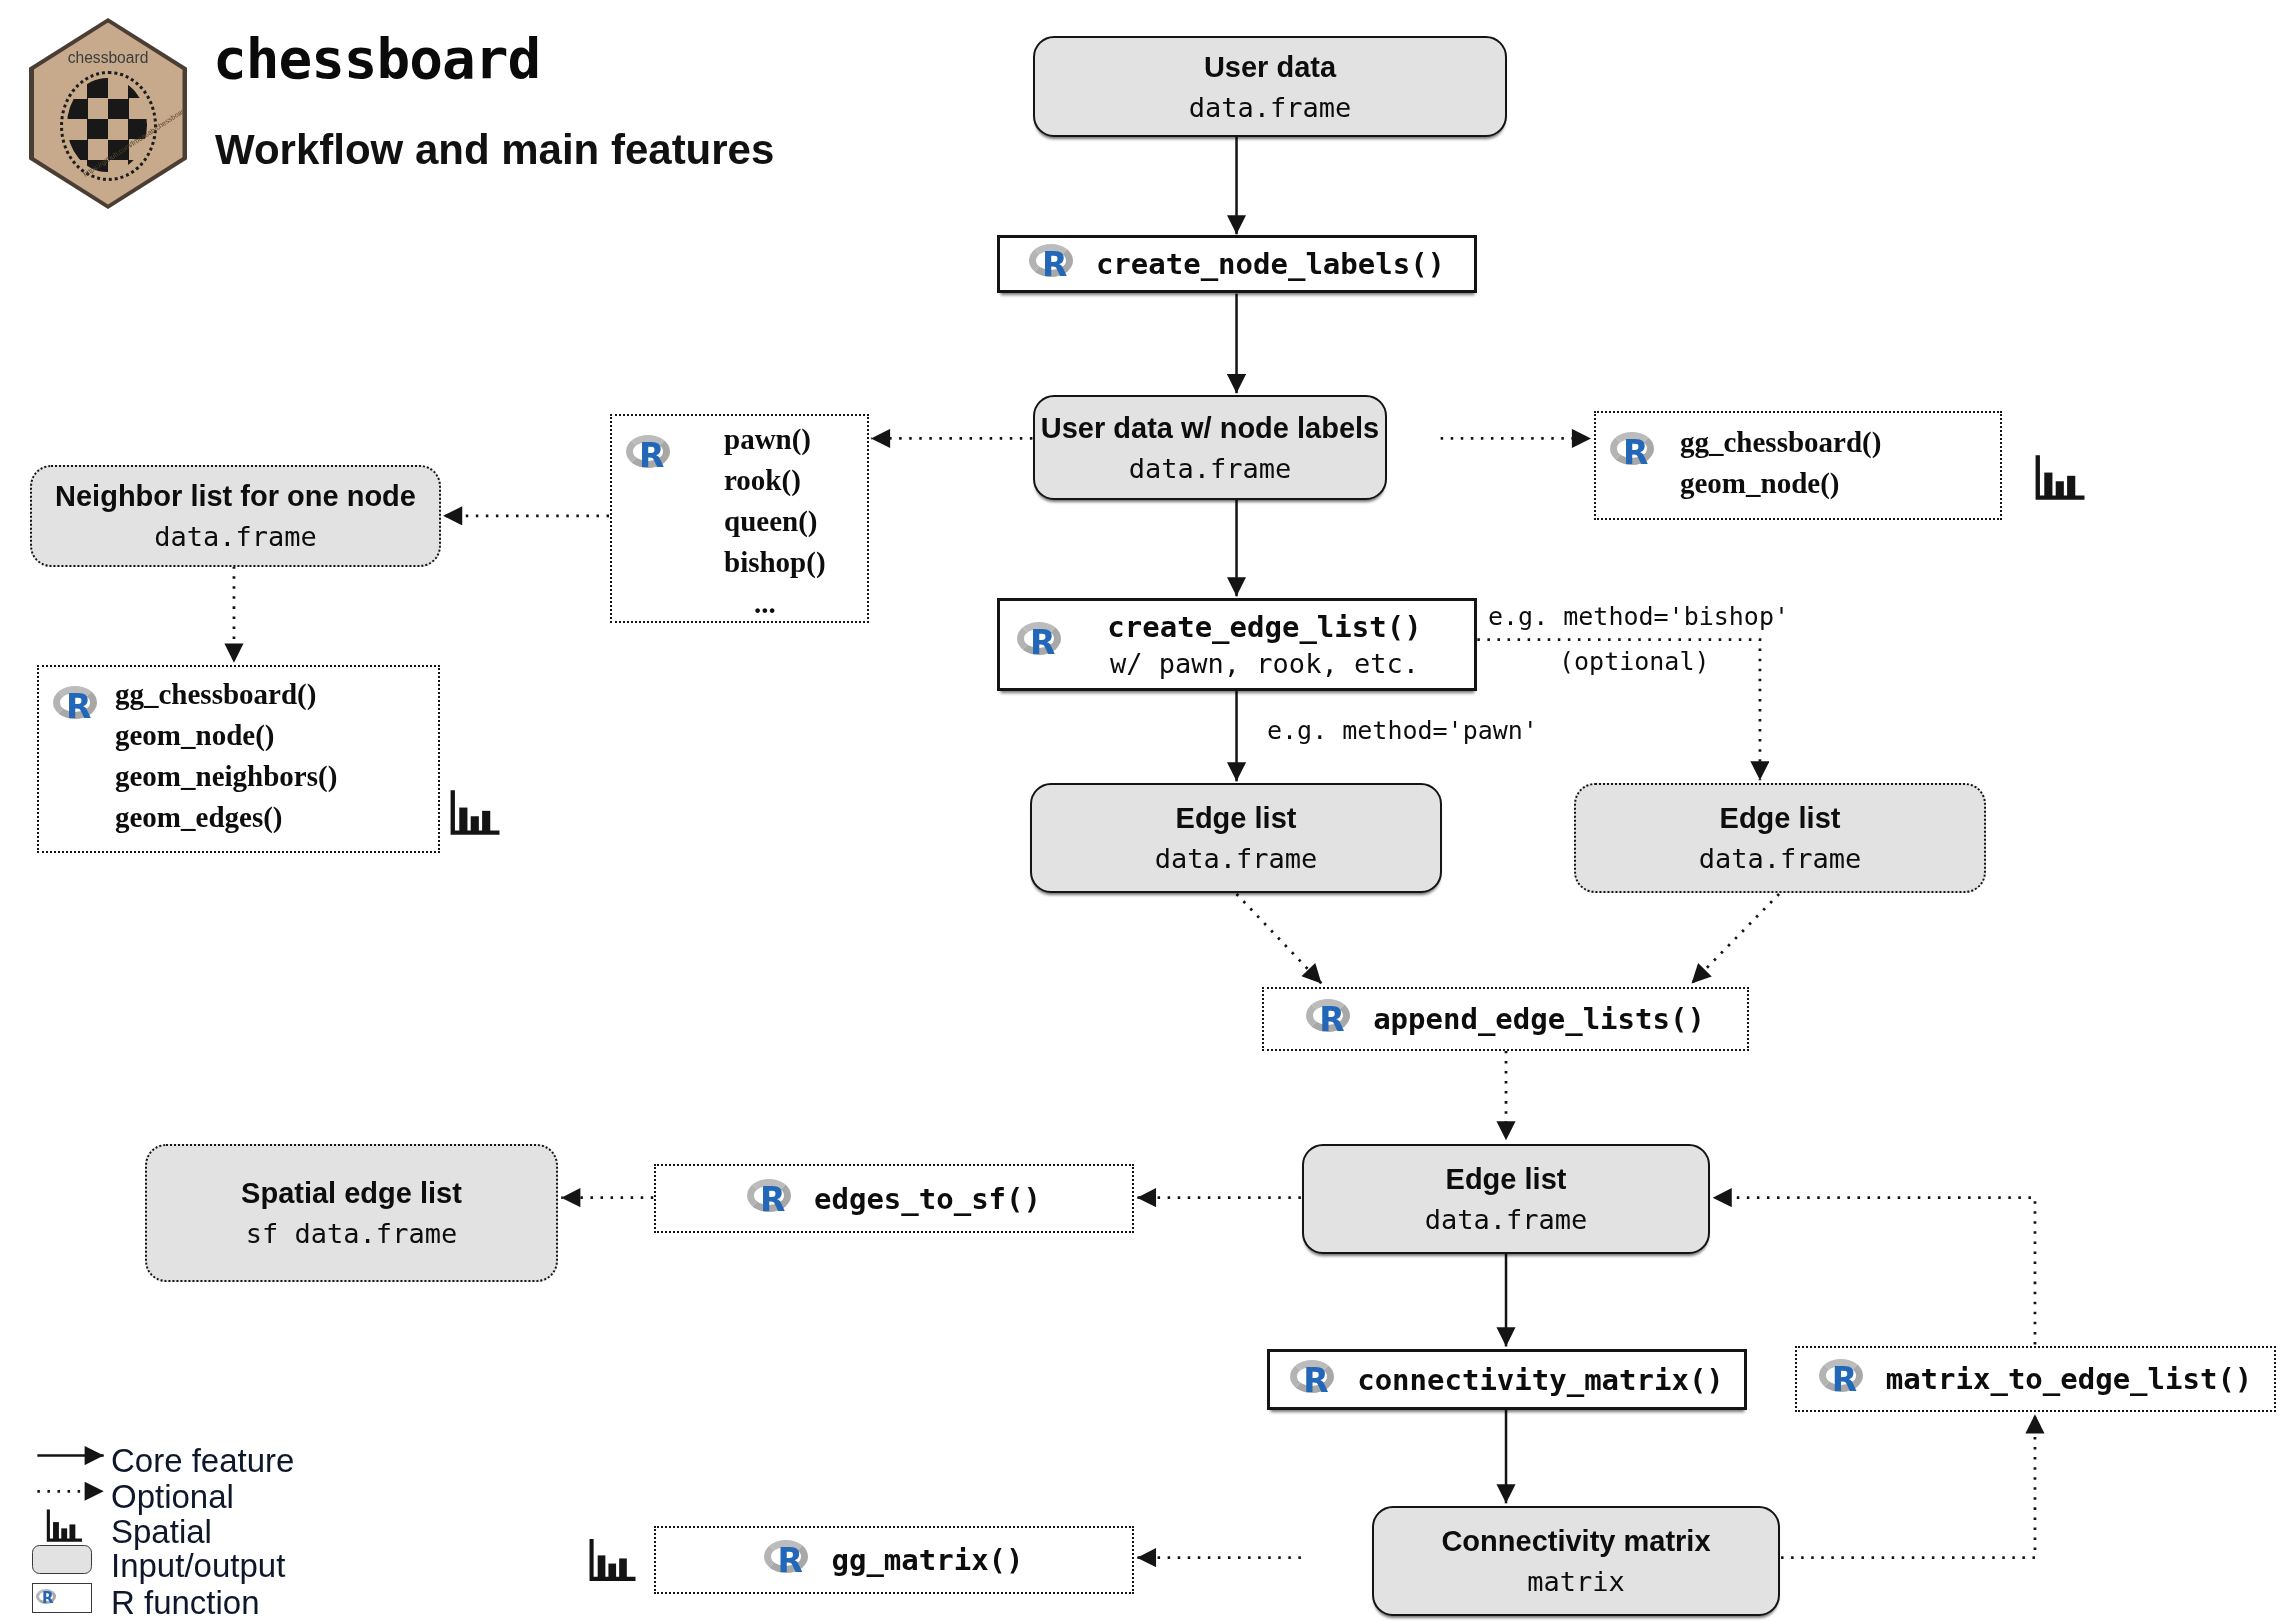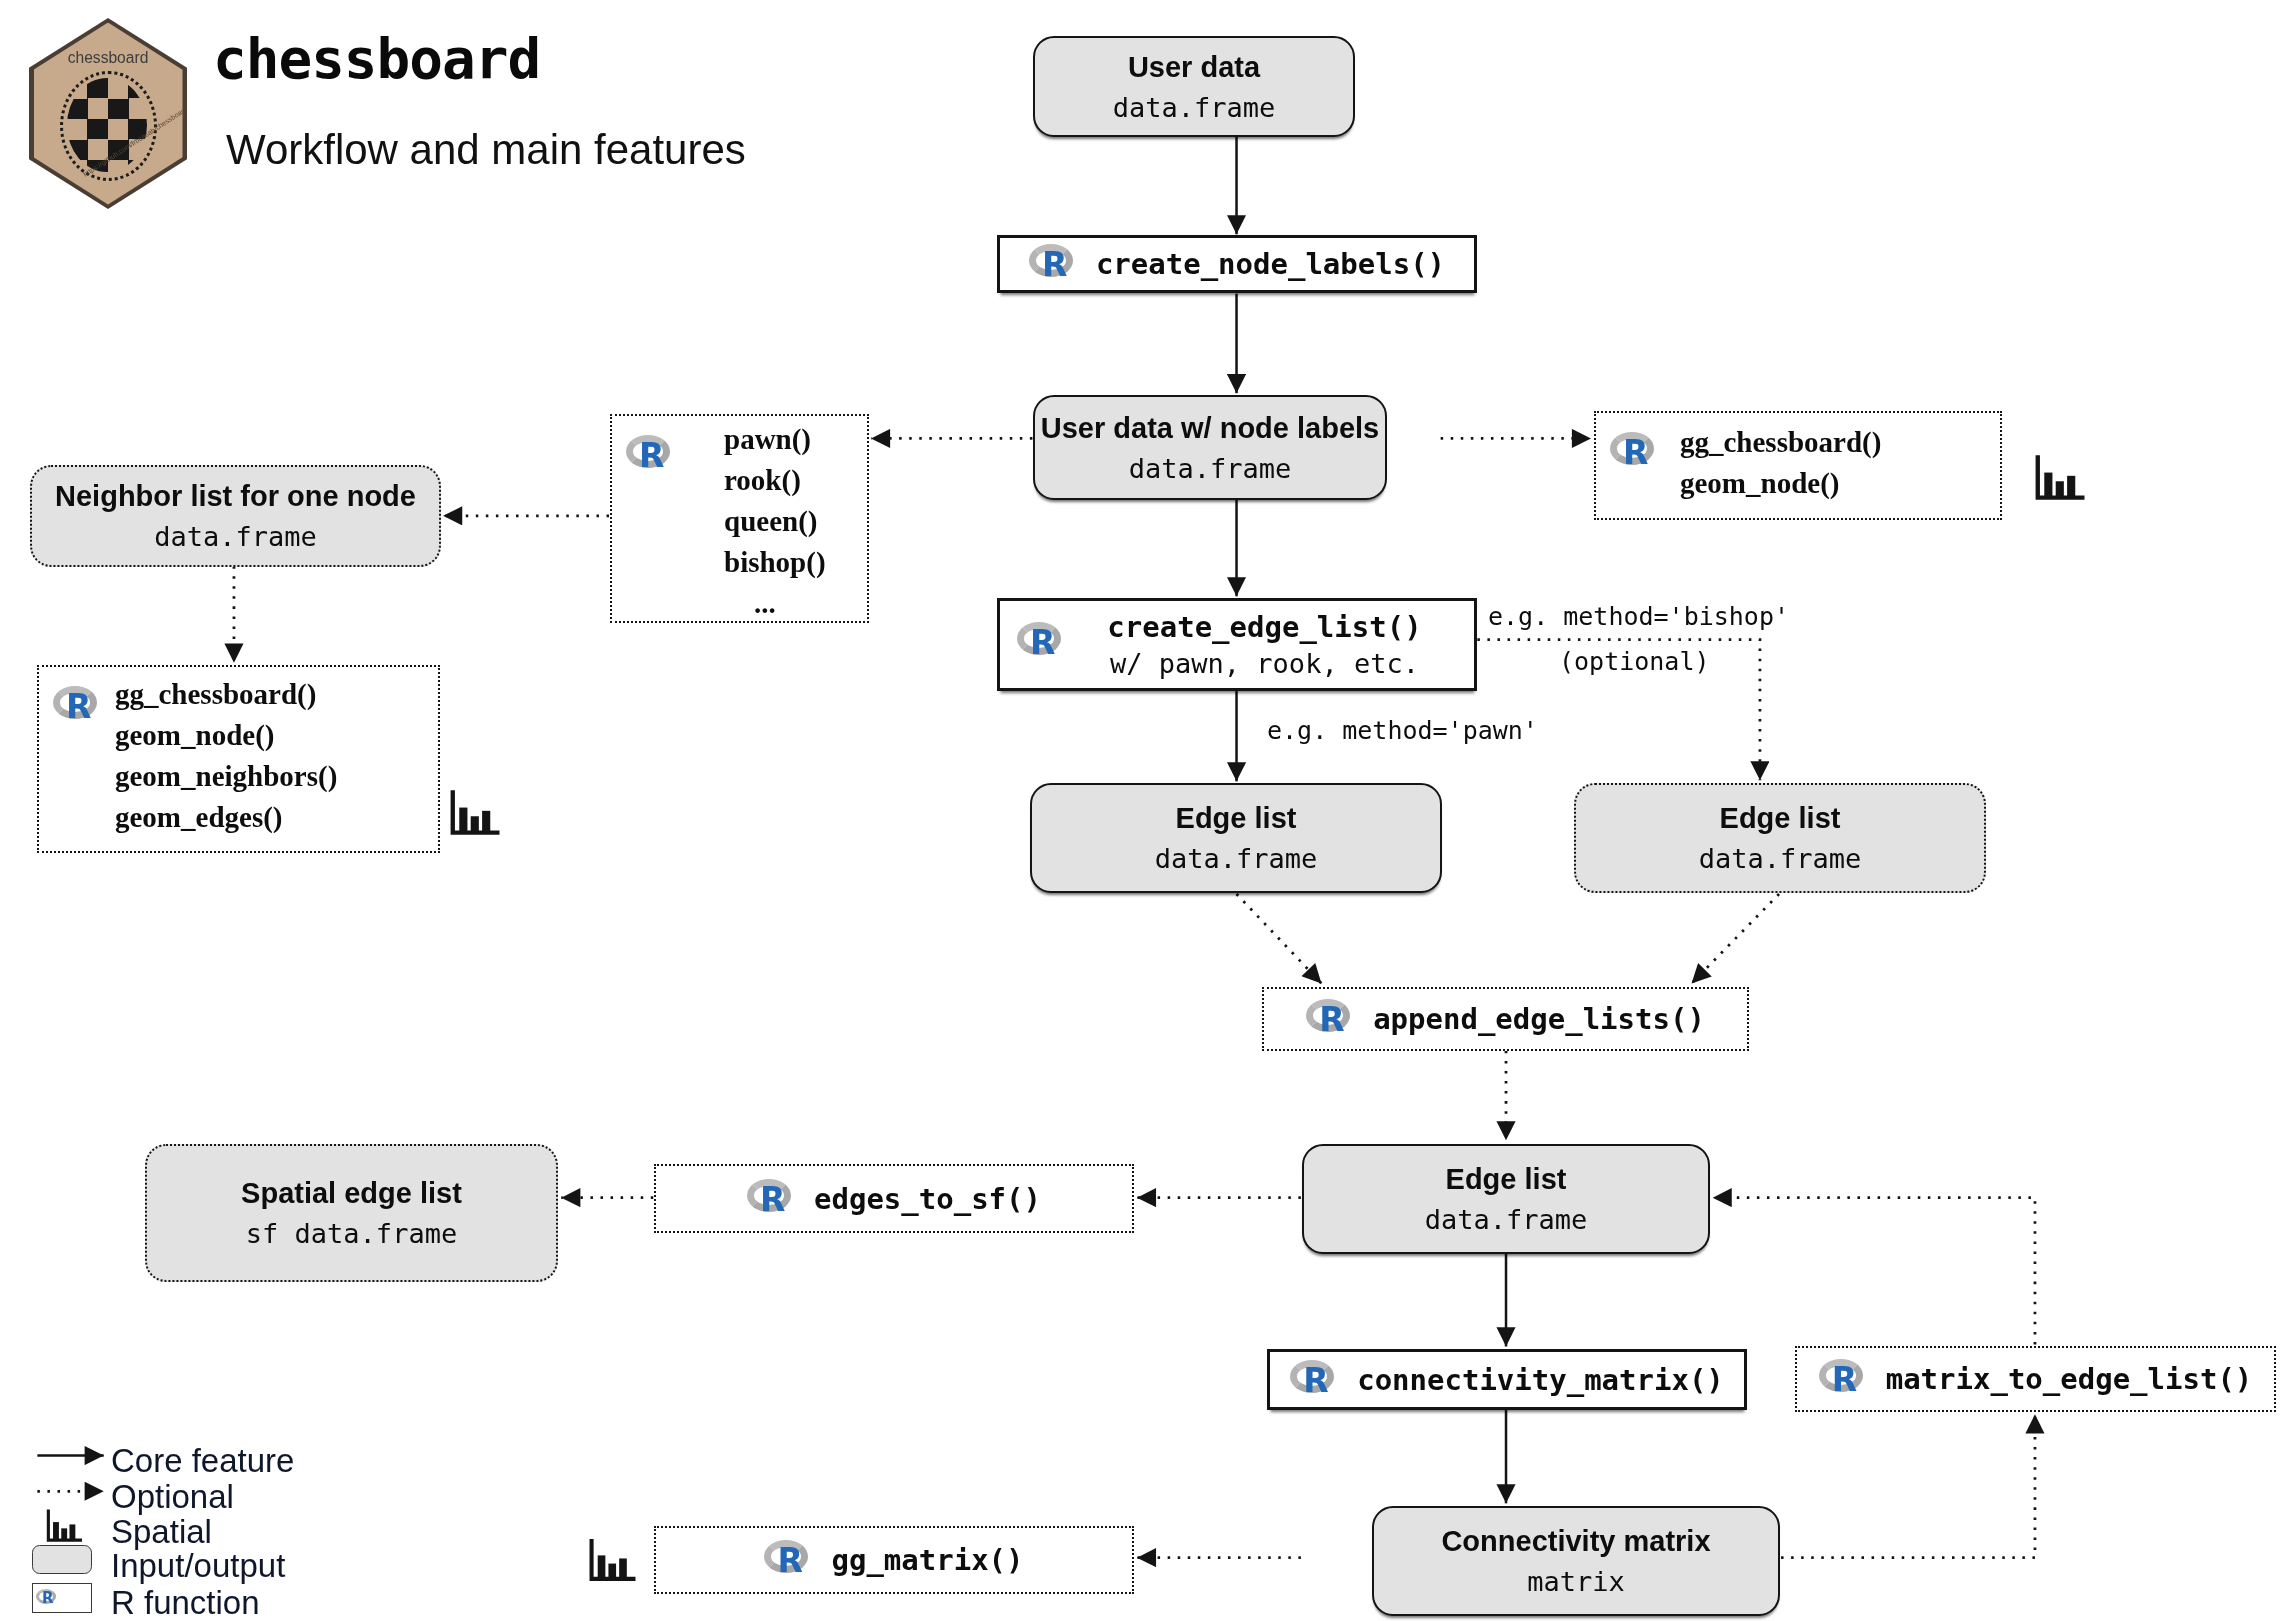--- a/index.html
+++ b/index.html
@@ -1,20 +1,20 @@
 <!DOCTYPE html>
 <html style="font-size:8px"><head>
 <meta charset="utf-8">
 <style>
   * { margin:0; padding:0; box-sizing:border-box; }
   html,body { width:2284px; height:1621px; background:#ffffff; font-family:"Liberation Sans", sans-serif; position:relative; overflow:hidden; }
 
   
   .page-title { position:absolute; left:213px; top:26px; font-family:"DejaVu Sans Mono", monospace; font-weight:bold; font-size:56px; color:#0a0a0a; letter-spacing:-1px; }
-  .page-subtitle { position:absolute; left:226px; top:126px; font-size:42px; font-weight:400; color:#111; }
+  .page-subtitle { position:absolute; left:215px; top:126px; font-size:42px; font-weight:700; color:#111; }
 
   .hex-outer { position:absolute; left:29px; top:18px; width:158px; height:191px;
     background:#4a3e34; clip-path:polygon(50% 0,100% 26%,100% 74%,50% 100%,0 74%,0 26%); }
   .hex-inner { position:absolute; left:4.5px; top:4.5px; width:149px; height:182px;
     background:#c7a98b; clip-path:polygon(50% 0,100% 26%,100% 74%,50% 100%,0 74%,0 26%); }
   .hex-label { position:absolute; left:0; top:26px; width:100%; text-align:center; font-size:15.6px; color:#3d3d3d; font-family:"Liberation Sans", sans-serif; }
   .checker-ring { position:absolute; left:26px; top:48px; width:97px; height:110px; border:3.5px dotted #1c1c1c; border-radius:50%; padding:4px; }
   .checker-oval { width:80px; height:94px; border-radius:50%;
     background-color:#c7a98b;
     background-image:repeating-conic-gradient(#181818 0% 25%, #c7a98b 25% 50%);
@@ -99,21 +99,21 @@
     <div class="hex-label">chessboard</div>
     <div class="checker-ring">
       <div class="checker-oval"></div>
     </div>
     <div class="hex-url">https://github.com/frbcesab/chessboard</div>
   </div>
 </div>
 <div class="page-title">chessboard</div>
 <div class="page-subtitle">Workflow and main features</div>
 
-<div class="io solid" style="left:1033px;top:36px;width:322px;height:101px">
+<div class="io solid" style="left:1033px;top:36px;width:474px;height:101px">
   <div class="io-title">User data</div>
   <div class="io-sub">data.frame</div>
 </div>
 
 <div class="fn solid" style="left:997px;top:235px;width:480px;height:58px">
   <span class="r-logo">
       <span class="r-ring"></span>
       <span class="r-letter">R</span>
     </span>
   <span class="fn-label">create_node_labels()</span>

